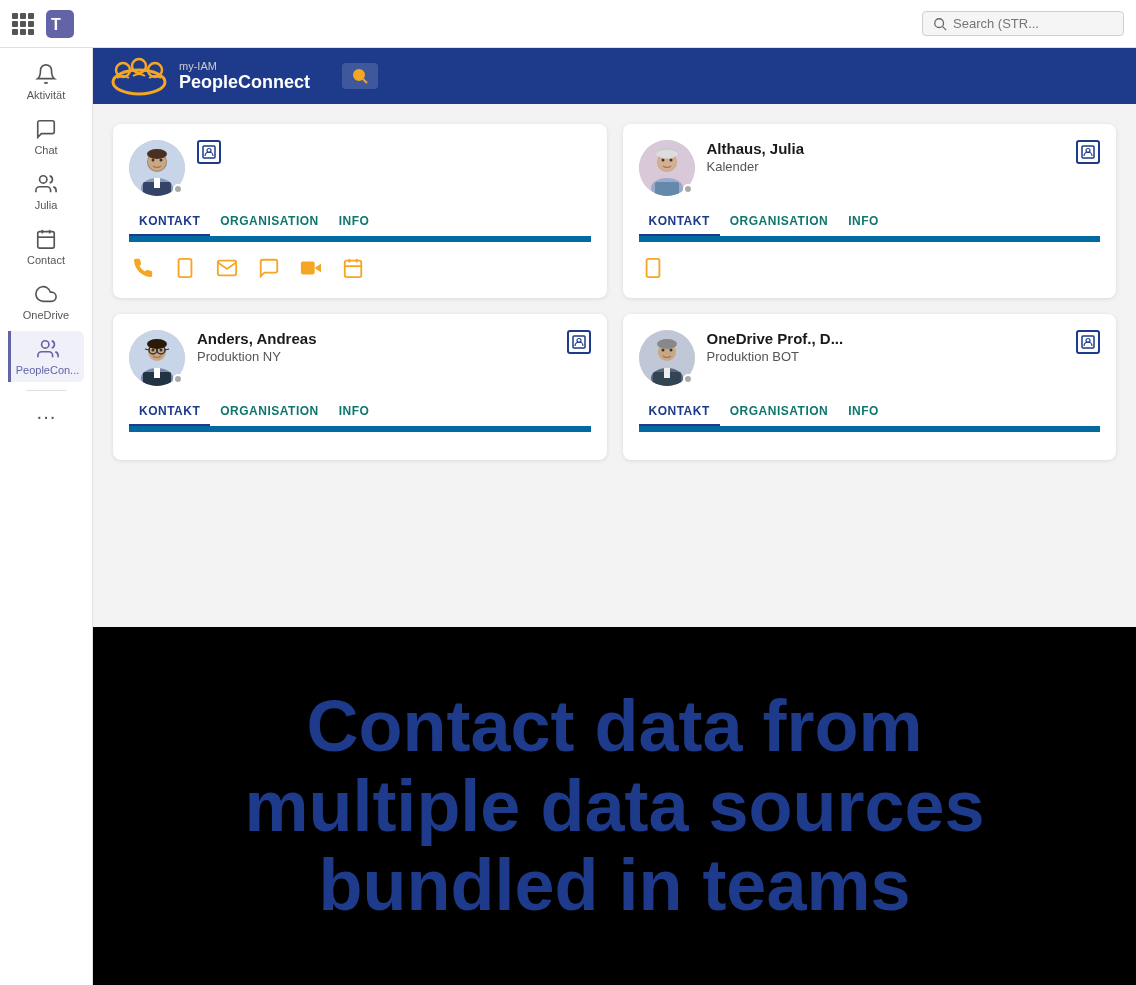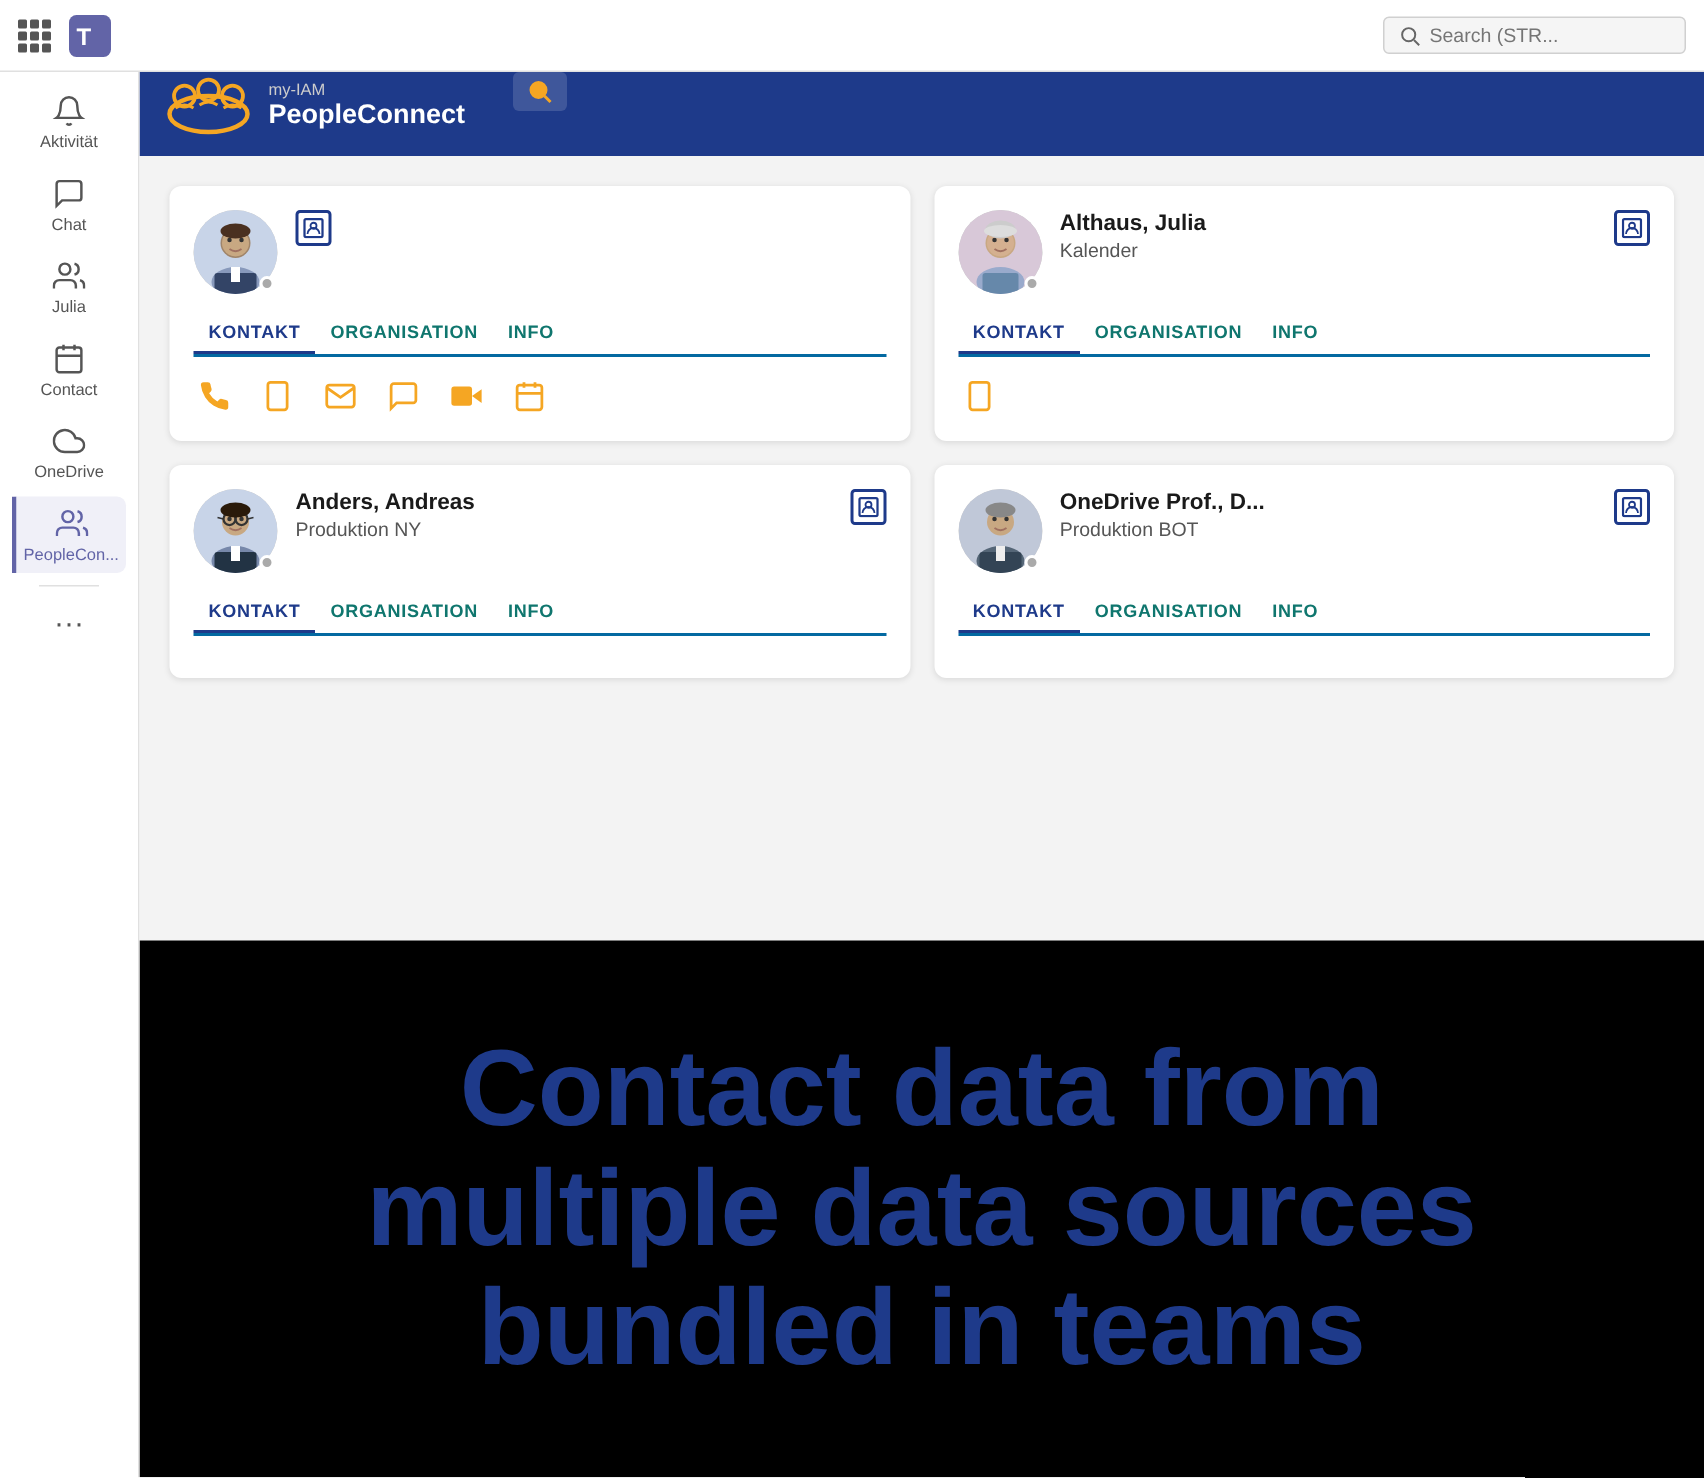--- a/index.html
+++ b/index.html
@@ -52,21 +52,21 @@
     .sidebar-more { font-size: 20px; color: #555; cursor: pointer; padding: 6px; }
 
     
     .app-area { flex: 1; display: flex; flex-direction: column; overflow: hidden; }
 
     
     .app-header {
       height: 56px;
       background: #1e3a8a;
       display: flex;
-      align-items: flex-start;
+      align-items: center;
       padding: 0 16px;
       gap: 16px;
     }
     .app-logo { display: flex; align-items: center; gap: 10px; }
     .app-header-search {
       margin-left: 16px;
       display: flex; align-items: center;
       background: rgba(255,255,255,0.15);
       border-radius: 4px; padding: 5px 10px; gap: 6px;
     }
@@ -108,21 +108,21 @@
     .card-name-section { flex: 1; }
     .card-name { font-size: 15px; font-weight: 600; color: #1a1a1a; }
     .card-dept { font-size: 13px; color: #555; margin-top: 2px; }
     .card-profile-icon {
       width: 24px; height: 24px; border: 2px solid #1e3a8a; border-radius: 3px;
       display: flex; align-items: center; justify-content: center; color: #1e3a8a; font-size: 12px;
     }
 
     
     .card-tabs {
-      display: flex; border-bottom: 2px solid #0369a1; margin-bottom: 12px; text-align: right;
+      display: flex; border-bottom: 6px solid #0369a1; margin-bottom: 12px; text-align: right;
     }
     .card-tab {
       font-size: 12px; font-weight: 600; padding: 6px 10px; cursor: pointer;
       color: #0f766e; letter-spacing: 0.5px; border-bottom: 2px solid transparent;
     }
     .card-tab.active { color: #1e3a8a; border-bottom: 2px solid #1e3a8a; }
 
     
     .card-actions { display: flex; gap: 14px; align-items: center; margin-top: 4px; }
     .action-icon {

